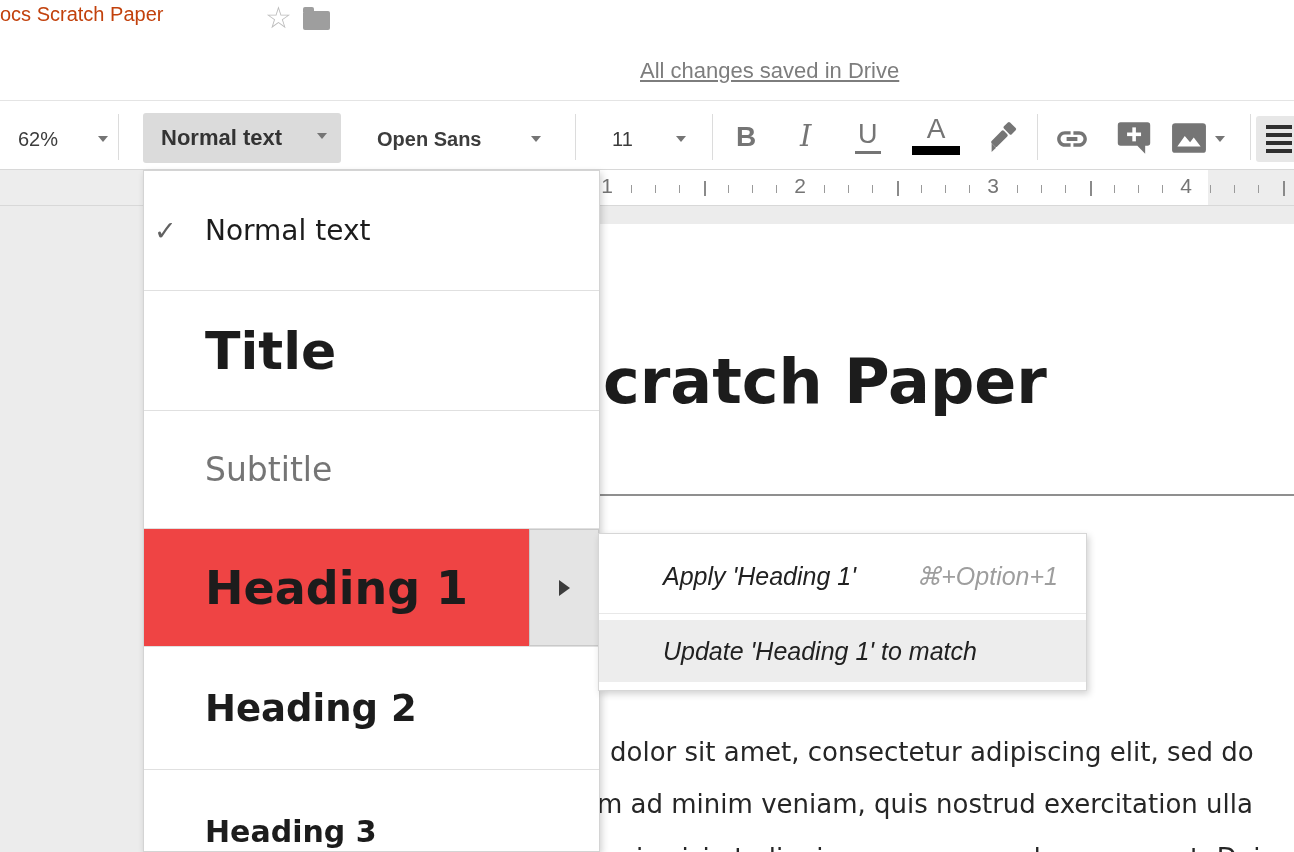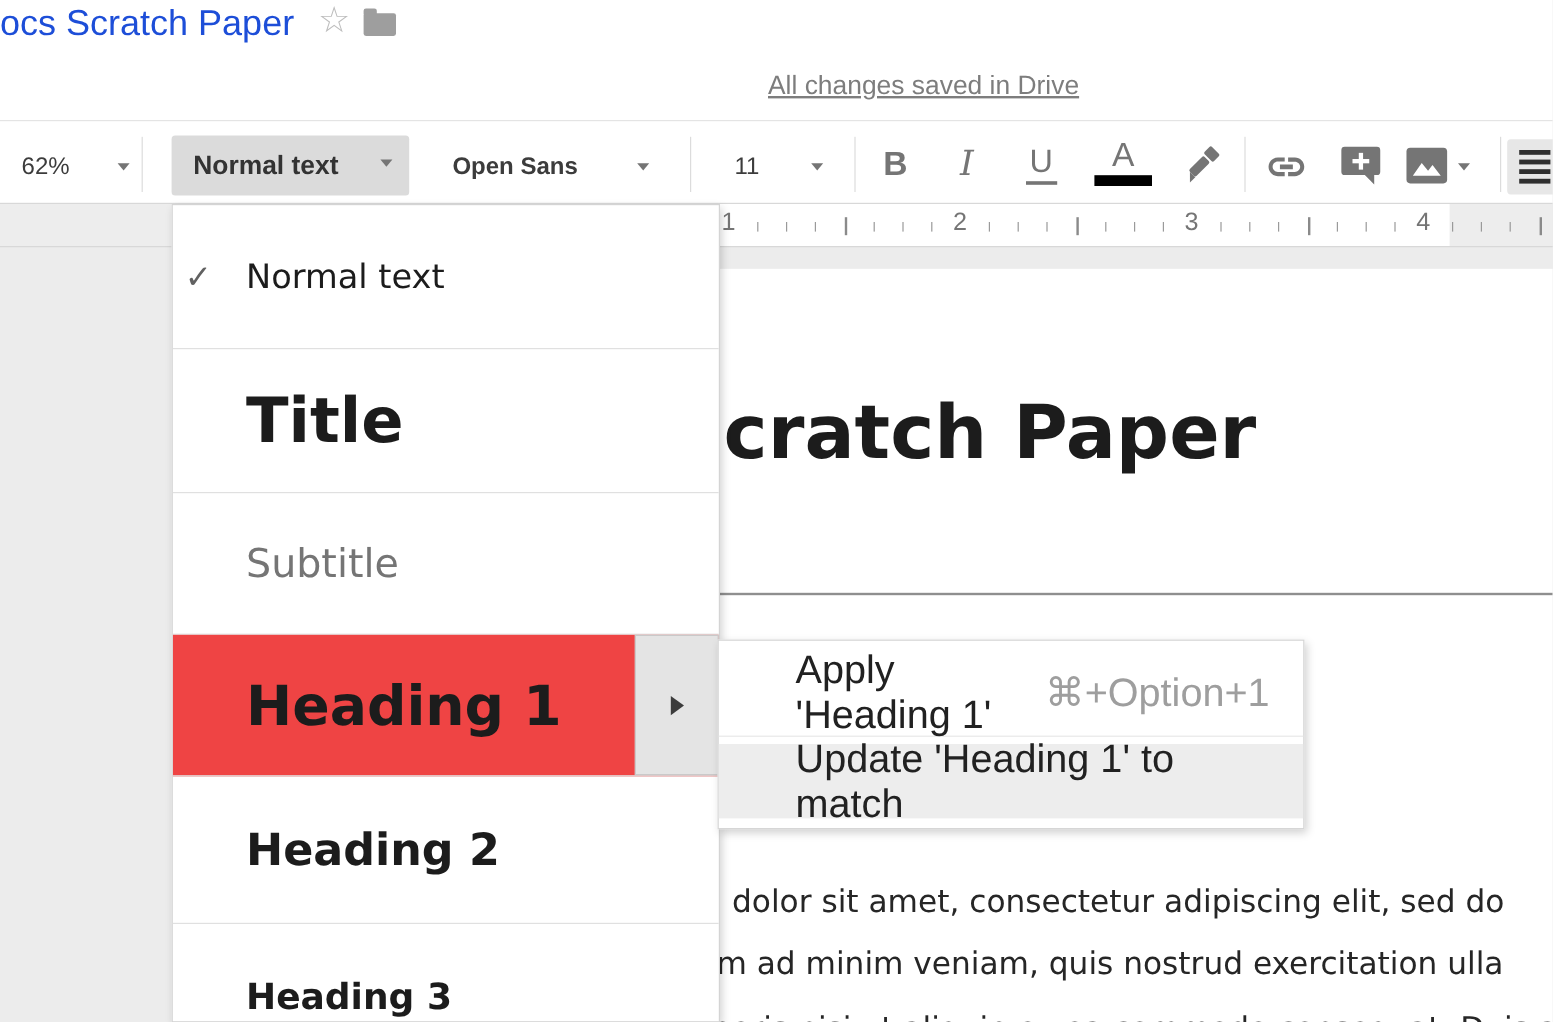--- a/index.html
+++ b/index.html
@@ -2,21 +2,21 @@
 <html><head>
 <meta charset="utf-8">
 <style>
   * { margin:0; padding:0; box-sizing:border-box; }
   html,body { width:1294px; height:852px; overflow:hidden; }
   body { position:relative; background:#ececec; font-family:"Liberation Sans", sans-serif; }
   .abs { position:absolute; }
 
   
   .header { left:0; top:0; width:1294px; height:170px; background:#ffffff; border-bottom:1px solid #d8d8d8; z-index:3; }
-  .doc-title { left:0; top:3px; font-size:30px; color:#1d4ed8; white-space:nowrap; }
+  .doc-title { left:0; top:3px; font-size:20px; color:#c2410c; white-space:nowrap; }
   .star { left:265px; top:1px; font-size:30px; color:#bdbdbd; line-height:34px; }
   .folder { left:303px; top:11px; width:27px; height:19px; background:#9e9e9e; border-radius:2px; }
   .folder::before { content:""; position:absolute; left:0; top:-4px; width:11px; height:5px; background:#9e9e9e; border-radius:2px 2px 0 0; }
   .menubar { left:5px; top:56px; display:flex; gap:27px; font-size:22px; color:#212121; }
   .menubar span { cursor:default; }
   .savestatus { left:640px; top:58px; font-size:22px; color:#7d7d7d; text-decoration:underline; }
   .tb-hairline { left:0; top:100px; width:1294px; height:1px; background:#e4e4e4; }
 
   
   .tsep { top:114px; width:1px; height:46px; background:#dcdcdc; }
@@ -37,21 +37,21 @@
   
   .ruler { left:0; top:170px; width:1294px; height:36px; background:#ededed; border-bottom:1px solid #d8d8d8; z-index:2; }
   .ruler-white { position:absolute; left:560px; top:0; width:648px; height:35px; background:#ffffff; }
   .ruler-ticks { position:absolute; left:560px; top:0; width:734px; height:35px; }
   .ruler-ticks .tick { position:absolute; top:15px; width:1px; height:8px; background:#9a9a9a; }
   .ruler-ticks .tick.tall { top:11px; width:2px; height:15px; background:#8a8a8a; }
   .ruler-ticks .ruler-num { position:absolute; top:4px; transform:translateX(-50%); font-size:21px; color:#757575; }
 
   
   .page { left:420px; top:224px; width:874px; height:628px; background:#ffffff; overflow:hidden; z-index:1; }
-  .pg-title { position:absolute; left:183px; top:100px; font-family:"DejaVu Sans", sans-serif; font-weight:700; font-size:62px; color:#1c1c1c; white-space:nowrap; }
+  .pg-title { position:absolute; left:183px; top:121px; font-family:"DejaVu Sans", sans-serif; font-weight:700; font-size:62px; color:#1c1c1c; white-space:nowrap; }
   .pg-rule { position:absolute; left:0; top:270px; width:874px; height:2px; background:#8f8f8f; }
   .pg-heading { position:absolute; left:179px; top:424px; font-family:"DejaVu Sans", sans-serif; font-weight:700; font-size:40px; color:#1c1c1c; white-space:nowrap; }
   .pg-line { position:absolute; font-family:"DejaVu Sans", sans-serif; font-size:26px; color:#262626; white-space:nowrap; }
   .pg-line1 { left:190px; top:513px; }
   .pg-line2 { left:177px; top:565px; }
   .pg-line3 { left:173px; top:619px; }
 
   
   .stylemenu { left:143px; top:170px; width:457px; height:682px; background:#ffffff; border:1px solid #d4d4d4; box-shadow:2px 3px 7px rgba(0,0,0,.18); z-index:10; overflow:hidden; }
   .srow { position:relative; display:flex; align-items:center; padding-left:61px; border-bottom:1px solid #e0e0e0; font-family:"DejaVu Sans", sans-serif; color:#1c1c1c; }
@@ -60,21 +60,21 @@
   .row-title   { height:120px; font-size:52px; font-weight:700;align-items:center; }
   .row-sub     { height:118px; font-size:33px; color:#757575; }
   .row-h1      { height:118px; font-size:46px; font-weight:700; background:#ef4444; }
   .row-h2      { height:123px; font-size:37px; font-weight:700; }
   .row-h3      { height:123px; font-size:30px; font-weight:700; border-bottom:none; }
   .h1-arrowbox { position:absolute; right:0; top:0; width:70px; height:117px; background:#e4e4e4; border:1px solid #c9c9c9; display:flex; align-items:center; justify-content:center; }
   .h1-arrowbox .tri { width:0; height:0; border:8px solid transparent; border-left:11px solid #3c3c3c; margin-left:8px; }
 
   
   .submenu { left:598px; top:533px; width:489px; background:#ffffff; border:1px solid #d6d6d6; box-shadow:2px 3px 7px rgba(0,0,0,.18); z-index:11; padding:6px 0 8px 0; }
-  .subitem { display:flex; align-items:center; height:73px; padding:0 28px 0 64px; font-size:33px; color:#212121; }
+  .subitem { display:flex; align-items:center; height:73px; padding:0 28px 0 64px; font-size:25px; color:#212121;font-style:italic; }
   .subitem .shortcut { margin-left:auto; color:#9e9e9e; }
   .subdivider { height:1px; background:#e8e8e8; margin-bottom:6px; }
   .subitem.hl { height:62px; background:#ededed; }
 
   svg { display:block; }
 </style>
 </head>
 <body>
 
 <div class="abs header">

